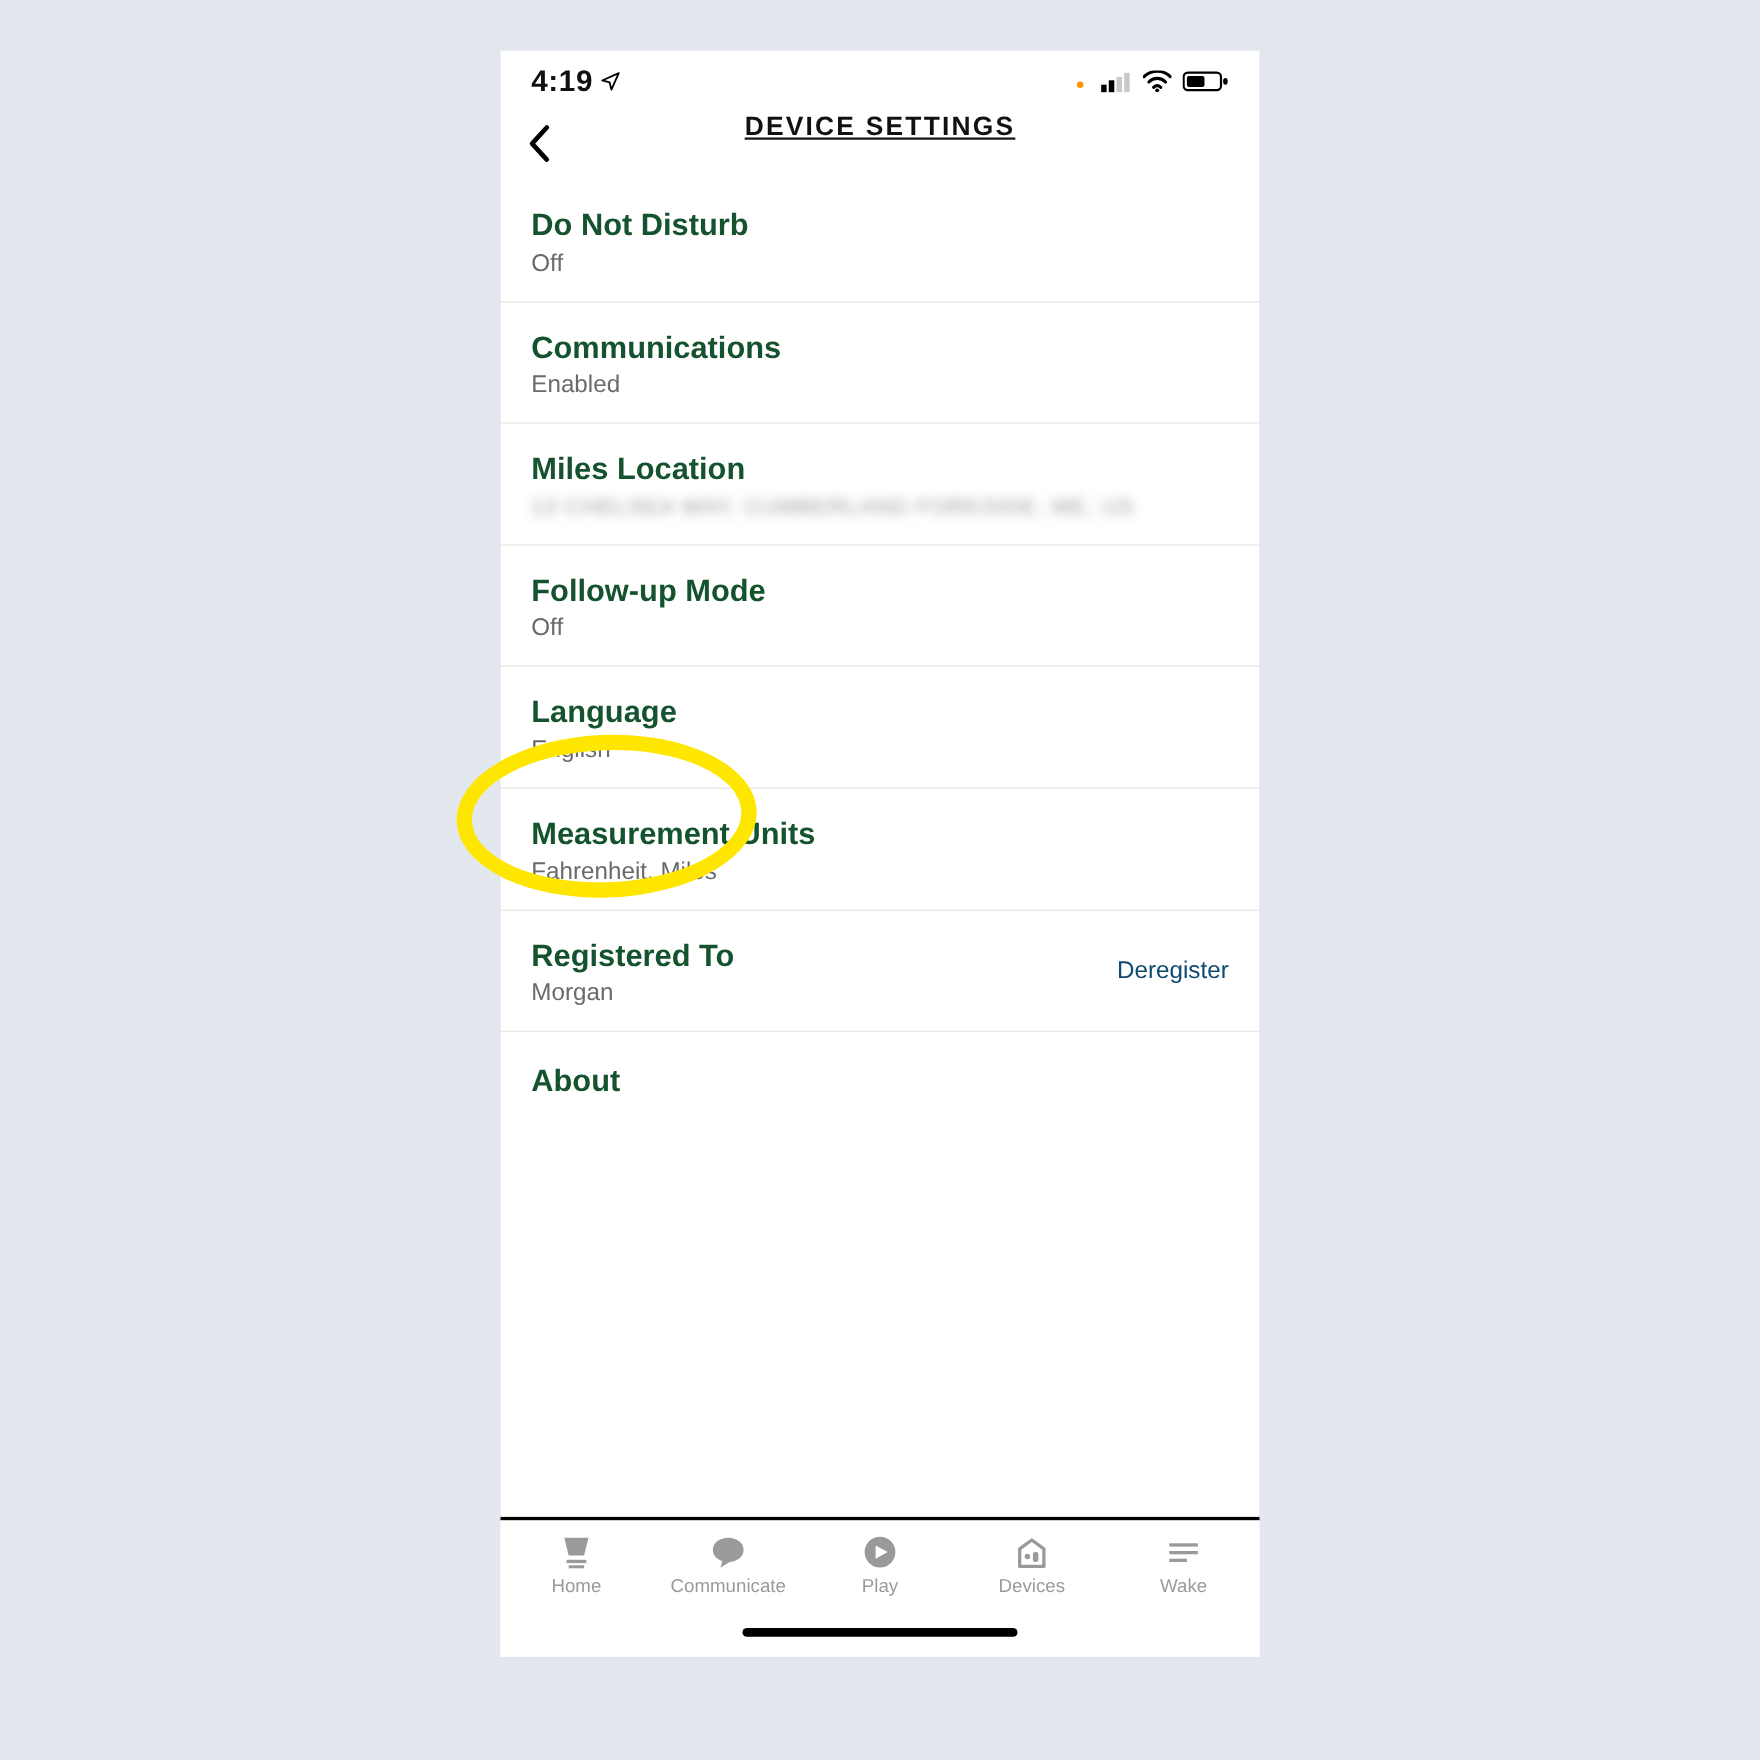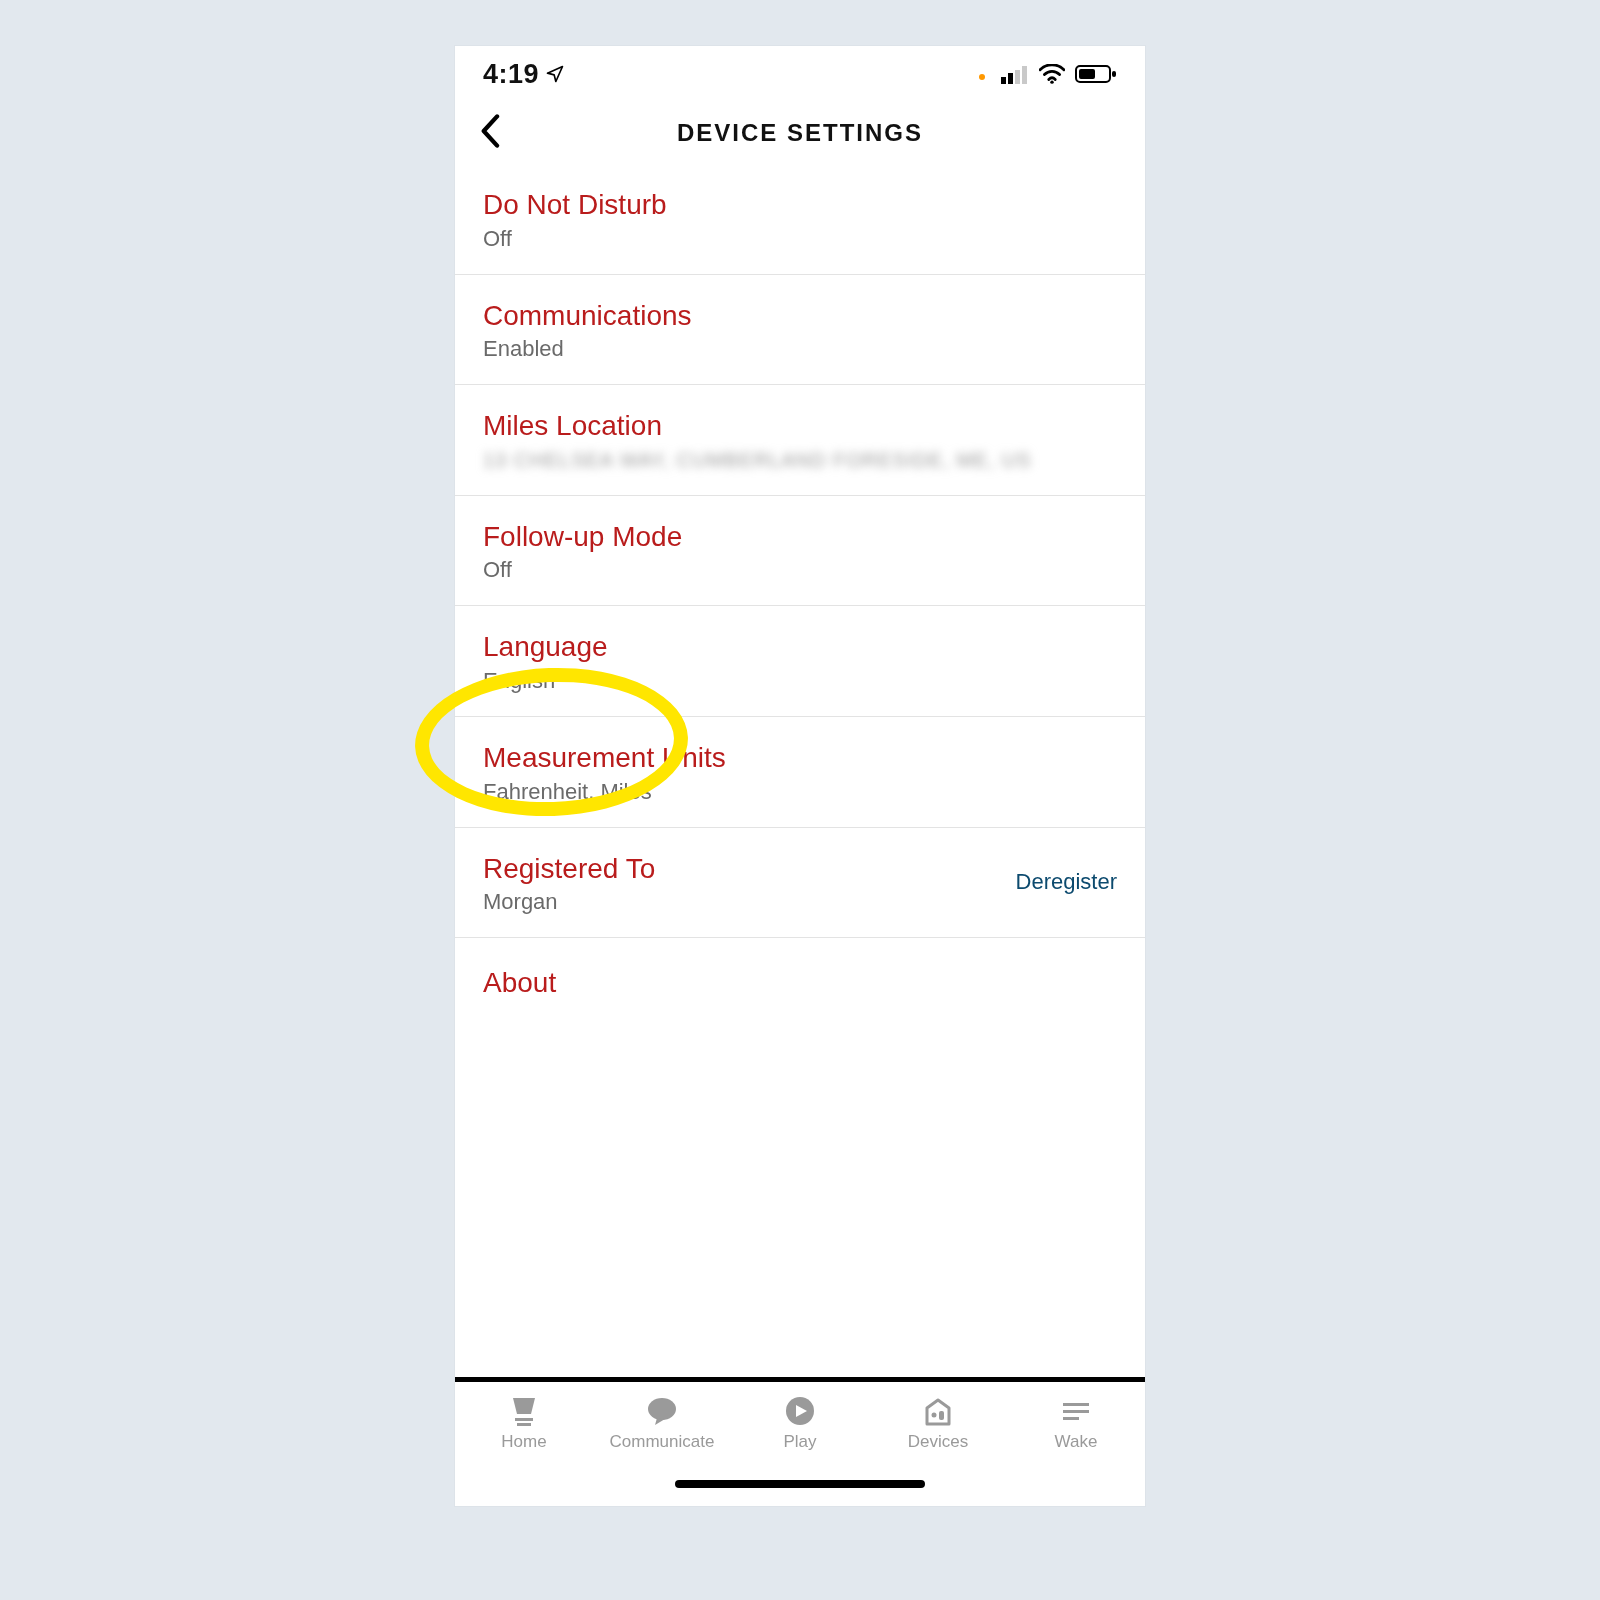--- a/index.html
+++ b/index.html
@@ -45,22 +45,22 @@
   .statusbar .right {
     display: flex;
     align-items: flex-end;
     gap: 10px;
   }
 
   
   .navheader {
     height: 62px;
     display: flex;
-    align-items: center;
     position: relative;
+    text-decoration: underline;
   }
   .navheader .back {
     position: absolute;
     left: 22px;
     top: 50%;
     transform: translateY(-50%);
   }
   .navheader .title {
     flex: 1;
     text-align: center;
@@ -75,22 +75,22 @@
     padding: 0 0 0 0;
   }
   .row {
     padding: 24px 28px 22px 28px;
     border-bottom: 1px solid #e3e3e3;
     position: relative;
   }
   .row:last-child { border-bottom: none; }
   .row .label {
     font-size: 28px;
-    font-weight: 400;
-    color: #b91c1c;
+    font-weight: 700;
+    color: #14532d;
     line-height: 1.2;
   }
   .row .value {
     font-size: 22px;
     color: #6a6a6a;
     margin-top: 4px;
   }
   .row .value.blurred span{
     filter: blur(5px);
     color:#999;
@@ -119,21 +119,21 @@
     transform: rotate(-2deg);
   }
 
   
   .tabbar {
     position: absolute;
     bottom: 0;
     left: 0;
     right: 0;
     height: 110px;
-    border-top: 5px solid #000000;
+    border-top: 3px solid #000000;
     display: flex;
     justify-content: space-around;
     align-items: flex-start;
     padding-top: 14px;
     background:#fff;
   }
   .tab {
     display: flex;
     flex-direction: column;
     align-items: center;

